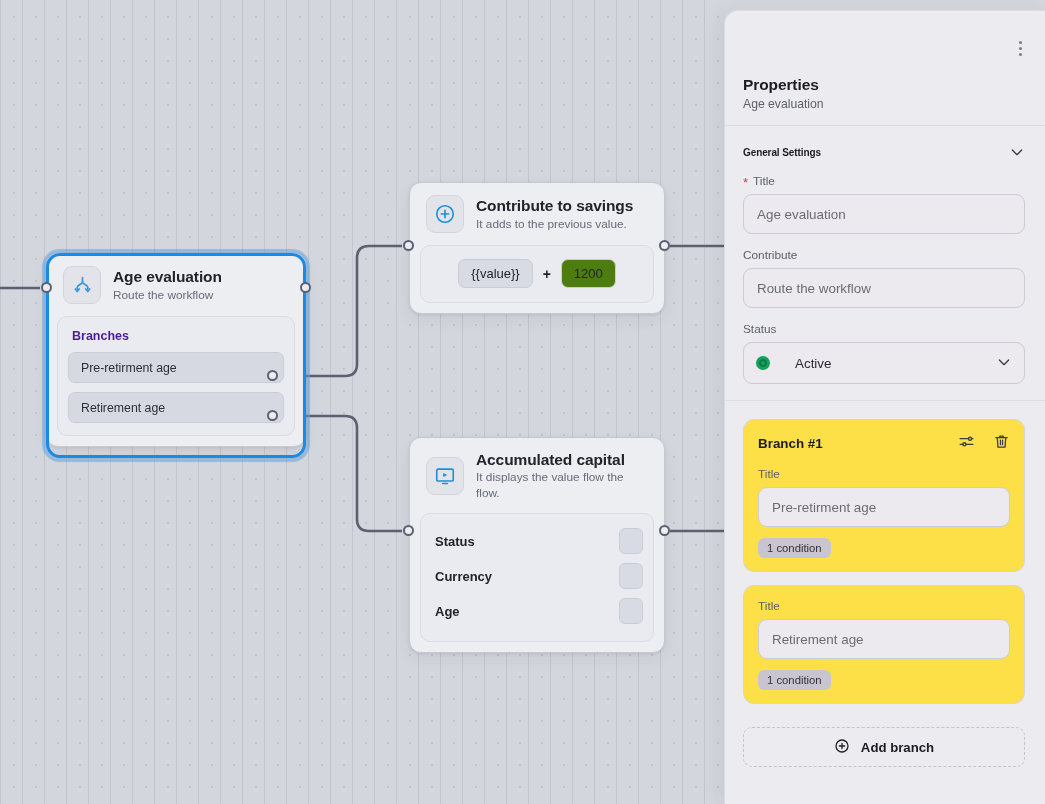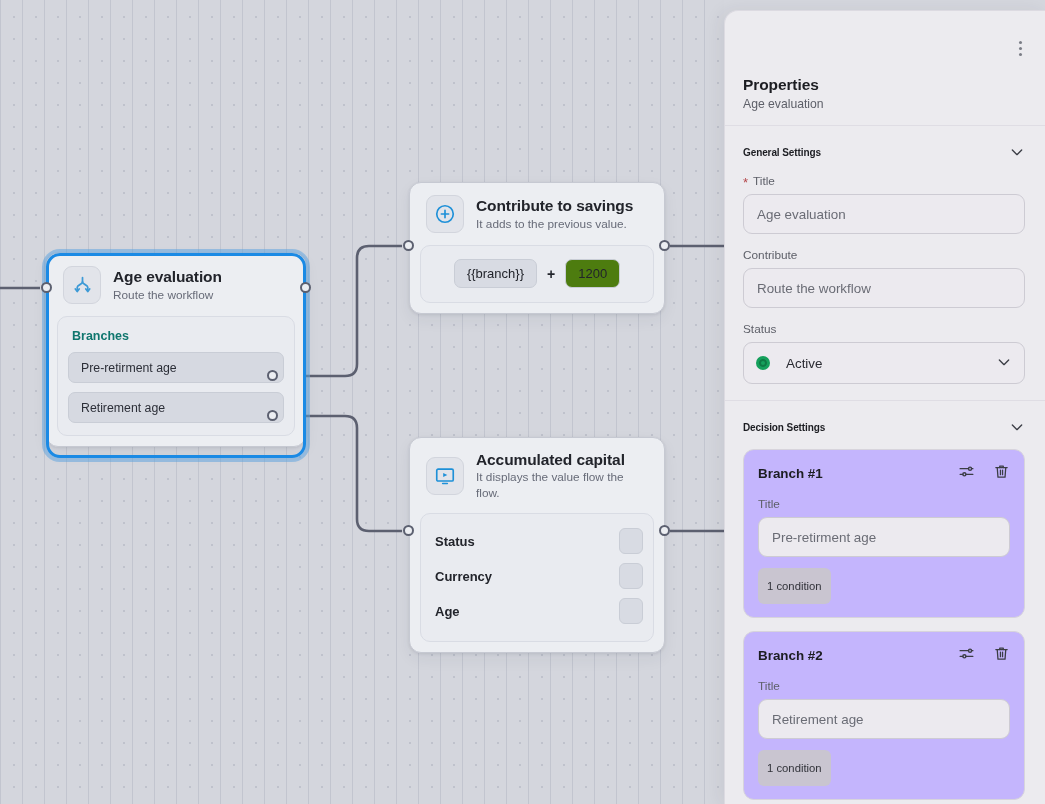--- a/index.html
+++ b/index.html
@@ -48,21 +48,21 @@
   .node-title { font-size: 15.5px; font-weight: bold; color: #22242b; letter-spacing: -0.1px; line-height: 1.25; }
   .node-sub { font-size: 11.8px; color: #676b78; margin-top: 1px; line-height: 1.3; }
 
   .node-body {
     margin: 0 10px 10px 10px;
     background: #e9ebf0;
     border: 1px solid #d9dce4;
     border-radius: 10px;
     padding: 10px 10px 12px 10px;
   }
-  .body-label { font-size: 12.5px; font-weight: bold; color: #0f766e; margin: 2px 2px 9px 4px; }
+  .body-label { font-size: 12.5px; font-weight: bold; color: #4c1d95; margin: 2px 2px 9px 4px; }
 
   .branch-row {
     position: relative;
     height: 31px;
     background: #d6d9e1;
     border: 1px solid #c9cdd6;
     border-radius: 7px;
     display: flex; align-items: center;
     padding: 0 12px;
     font-size: 12.3px; color: #2c2f38;
@@ -132,35 +132,35 @@
     width: 100%; height: 40px;
     background: #eceaef; border: 1px solid #cdcbd3; border-radius: 9px;
     display: flex; align-items: center; padding: 0 13px;
     font-size: 13.4px; color: #6a6c75;
     margin-bottom: 14px;
   }
   .select {
     width: 100%; height: 42px;
     background: #eceaef; border: 1px solid #cdcbd3; border-radius: 9px;
     display: flex; align-items: center; padding: 0 12px;
-    font-size: 13.4px; color: #2a2b32; gap: 16px;
+    font-size: 13.4px; color: #2a2b32; gap: 25px;
   }
   .dot-status { width: 14px; height: 14px; border-radius: 50%; background: #15a05c; border: 3px solid #15a05c; box-shadow: inset 0 0 0 2px #0d7a45; }
   .select .sp { flex: 1; }
 
   .branch-card {
-    background: #c4b5fd; border: 1px solid #d7d4dc; border-radius: 11px;
+    background: #fde047; border: 1px solid #d7d4dc; border-radius: 11px;
     padding: 13px 14px 13px 14px; margin-bottom: 13px;
   }
   .branch-card-head { display: flex; align-items: center; justify-content: space-between; margin-bottom: 13px; }
   .branch-card-title { font-size: 13.4px; font-weight: bold; color: #1c1d22; }
   .bc-actions { display: flex; align-items: center; gap: 18px; }
   .badge {
     display: inline-block; background: #c9c5d0; border-radius: 6px;
-    padding: 12px 9px; font-size: 11.3px; color: #32333a; margin-top: 11px;
+    padding: 4px 9px; font-size: 11.3px; color: #32333a; margin-top: 11px;
   }
   #add-branch {
     height: 40px; border: 1.5px dashed #c6c3cc; border-radius: 9px;
     display: flex; align-items: center; justify-content: center; gap: 11px;
     font-size: 13.2px; font-weight: bold; color: #1c1d22;
     margin: 2px 20px 0 18px;
   }
 
   
   .sliver { position: absolute; right: 0; background: #efeff2; border: 1px solid #e2e2e7; }
@@ -227,21 +227,21 @@
             <path d="M12 8 v8 M8 12 h8"></path>
           </svg>
         </div>
         <div>
           <div class="node-title">Contribute to savings</div>
           <div class="node-sub">It adds to the previous value.</div>
         </div>
       </div>
       <div class="node-body">
         <div class="expr-row">
-          <span class="chip">{{branch}}</span>
+          <span class="chip">{{value}}</span>
           <span class="plus">+</span>
           <span class="chip num">1200</span>
         </div>
       </div>
     </div>
     <div class="port" style="left:403px; top:240px;"></div>
     <div class="port" style="left:659px; top:240px;"></div>
 
     <div class="node" id="node-accum">
       <div class="node-head">
@@ -325,28 +325,20 @@
         <span class="sp">Active</span>
         <span>
           <svg width="16" height="16" viewBox="0 0 24 24" fill="none" stroke="#3b3d45" stroke-width="2" stroke-linecap="round" stroke-linejoin="round">
               <path d="M5 9 L12 16 L19 9"></path>
             </svg>
         </span>
       </div>
     </div>
 
     <div class="section" style="border-bottom:none; padding-bottom:8px;">
-      <div class="section-head">
-        <span class="section-title">Decision Settings</span>
-        <span class="chev">
-          <svg width="16" height="16" viewBox="0 0 24 24" fill="none" stroke="#3b3d45" stroke-width="2" stroke-linecap="round" stroke-linejoin="round">
-              <path d="M5 9 L12 16 L19 9"></path>
-            </svg>
-        </span>
-      </div>
 
       <div class="branch-card">
         <div class="branch-card-head">
           <span class="branch-card-title">Branch #1</span>
           <span class="bc-actions">
             <span>
               <svg width="17" height="17" viewBox="0 0 24 24" fill="none" stroke="#3b3d45" stroke-width="1.9" stroke-linecap="round">
                 <path d="M3 8 h12 M19 8 h2"></path>
                   <circle cx="17" cy="8" r="2.2"></circle>
                 <path d="M3 16 h4 M11 16 h10"></path>
@@ -366,41 +358,20 @@
         <div class="field-label">
           <span>Title</span>
         </div>
         <div class="input" style="margin-bottom:0;">
           <span>Pre-retirment age</span>
         </div>
         <span class="badge">1 condition</span>
       </div>
 
       <div class="branch-card">
-        <div class="branch-card-head">
-          <span class="branch-card-title">Branch #2</span>
-          <span class="bc-actions">
-            <span>
-              <svg width="17" height="17" viewBox="0 0 24 24" fill="none" stroke="#3b3d45" stroke-width="1.9" stroke-linecap="round">
-                <path d="M3 8 h12 M19 8 h2"></path>
-                  <circle cx="17" cy="8" r="2.2"></circle>
-                <path d="M3 16 h4 M11 16 h10"></path>
-                  <circle cx="9" cy="16" r="2.2"></circle>
-              </svg>
-            </span>
-            <span>
-              <svg width="17" height="17" viewBox="0 0 24 24" fill="none" stroke="#3b3d45" stroke-width="1.8" stroke-linecap="round" stroke-linejoin="round">
-                <path d="M4 6.5 h16"></path>
-                  <path d="M9.5 6.5 V4.5 h5 v2"></path>
-                <path d="M6 6.5 L7 20 h10 l1 -13.5"></path>
-                  <path d="M10.5 10 v6.5 M13.5 10 v6.5"></path>
-              </svg>
-            </span>
-          </span>
-        </div>
         <div class="field-label">
           <span>Title</span>
         </div>
         <div class="input" style="margin-bottom:0;">
           <span>Retirement age</span>
         </div>
         <span class="badge">1 condition</span>
       </div>
     </div>
 

